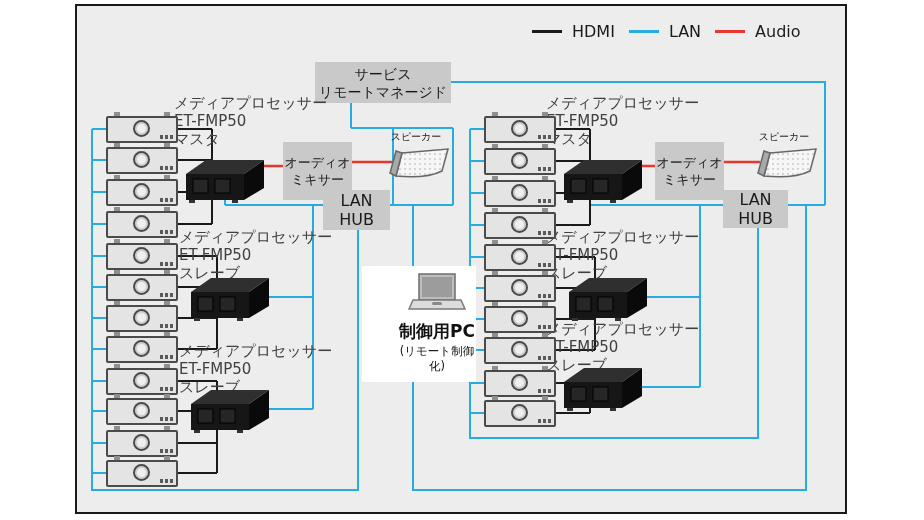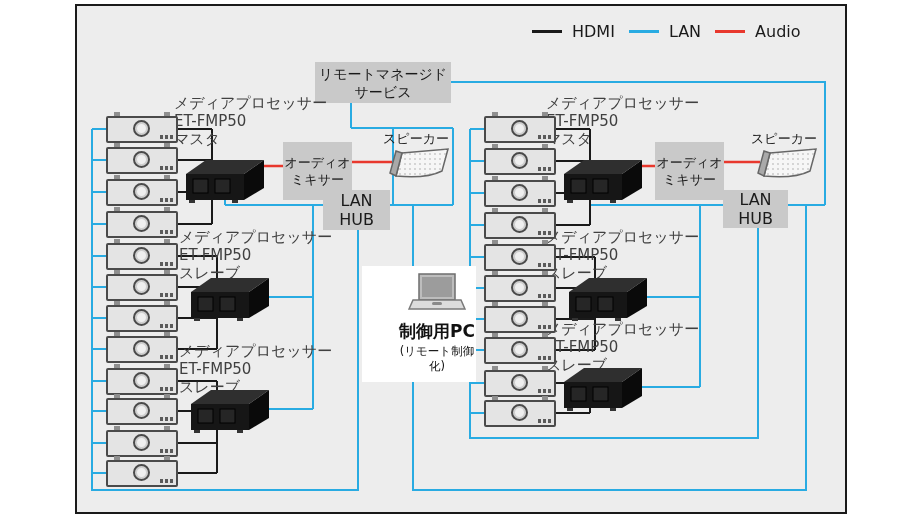--- a/index.html
+++ b/index.html
@@ -13,21 +13,21 @@
   .mixer{width:69px;height:58px;font-size:13px;line-height:17px;}
   .hub{width:67px;height:40px;font-size:16px;line-height:19px;}
   
   .legend{left:532px;top:22px;display:flex;align-items:center;color:#1a1a1a;font-size:16px;}
   .legend .item{display:flex;align-items:center;gap:10px;margin-right:14px;}
   .sw{width:30px;height:3px;display:inline-block;}
   .sw-hdmi{background:#1a1a1a;} .sw-lan{background:#29abe2;} .sw-audio{background:#e8382d;}
   
   .glabel{color:#404040;font-size:15px;line-height:18px;white-space:nowrap;}
   
-  .spklabel{font-size:13px;color:#1a1a1a;width:70px;text-align:center;white-space:nowrap;}
+  .spklabel{font-size:10px;color:#1a1a1a;width:70px;text-align:center;white-space:nowrap;}
   
   .proj{position:absolute;width:72px;height:27px;background:#e4e4e4;border:2px solid #4a4a4a;border-radius:2px;box-sizing:border-box;}
   .proj::before{content:"";position:absolute;left:25px;top:2px;width:13px;height:13px;border:2px solid #4a4a4a;border-radius:50%;background:#efefef;box-shadow:inset 0 0 0 2px #cfcfcf;}
   .proj::after{content:"";position:absolute;right:3px;bottom:2px;width:13px;height:4px;background:repeating-linear-gradient(90deg,#5a5a5a 0 3px,transparent 3px 5px);}
   .proj i{position:absolute;top:-6px;left:6px;width:6px;height:4px;background:#8f8f8f;box-shadow:50px 0 0 #8f8f8f;}
   
   .pc{left:362px;top:266px;width:114px;height:116px;background:#fff;text-align:center;padding-left:36px;}
   .pc .title{font-size:17px;font-weight:bold;color:#111;margin-top:2px;}
   .pc .sub{font-size:11.5px;color:#111;margin-top:1px;}
 </style>
@@ -75,22 +75,22 @@
       <span class="sw sw-lan"></span>
       <span>LAN</span>
     </div>
     <div class="item">
       <span class="sw sw-audio"></span>
       <span>Audio</span>
     </div>
   </div>
 
   <div class="abs panel svc">
+    <span>サービス</span>
     <span>リモートマネージド</span>
-    <span>サービス</span>
   </div>
 
   <div class="abs glabel" style="left:174px;top:94px">
     <span>メディアプロセッサー</span><br>
     <span>ET-FMP50</span><br>
     <span>マスタ</span>
   </div>
   <div class="abs glabel" style="left:179px;top:228px">
     <span>メディアプロセッサー</span><br>
     <span>ET-FMP50</span><br>

